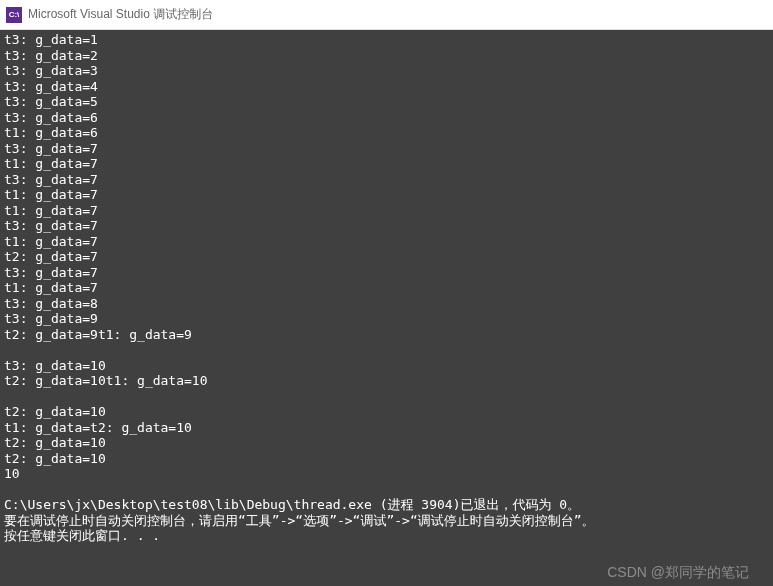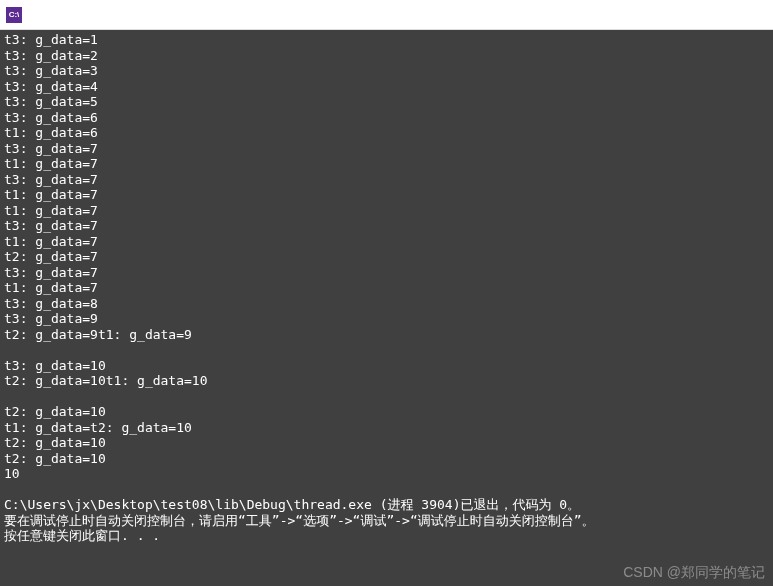--- a/index.html
+++ b/index.html
@@ -39,34 +39,35 @@
       padding: 2px 4px;
       font-family: "NSimSun", "SimSun", Consolas, monospace;
       font-size: 13px;
       line-height: 15.5px;
       white-space: pre;
       overflow: hidden;
       position: relative;
     }
     .watermark {
       position: absolute;
-      right: 8px;
+      right: 24px;
       bottom: 4px;
       color: rgba(200,200,200,0.55);
       font-size: 14px;
       font-family: "Microsoft YaHei", sans-serif;
       pointer-events: none;
       margin-top: 8px;
     }
   </style>
 </head>
 <body>
 
 <div class="title-bar">
   <div class="app-icon">C:\</div>
+  <span>Microsoft Visual Studio 调试控制台</span>
 </div>
 
 <div class="console-body" id="console-output">t3: g_data=1
 t3: g_data=2
 t3: g_data=3
 t3: g_data=4
 t3: g_data=5
 t3: g_data=6
 t1: g_data=6
 t3: g_data=7

